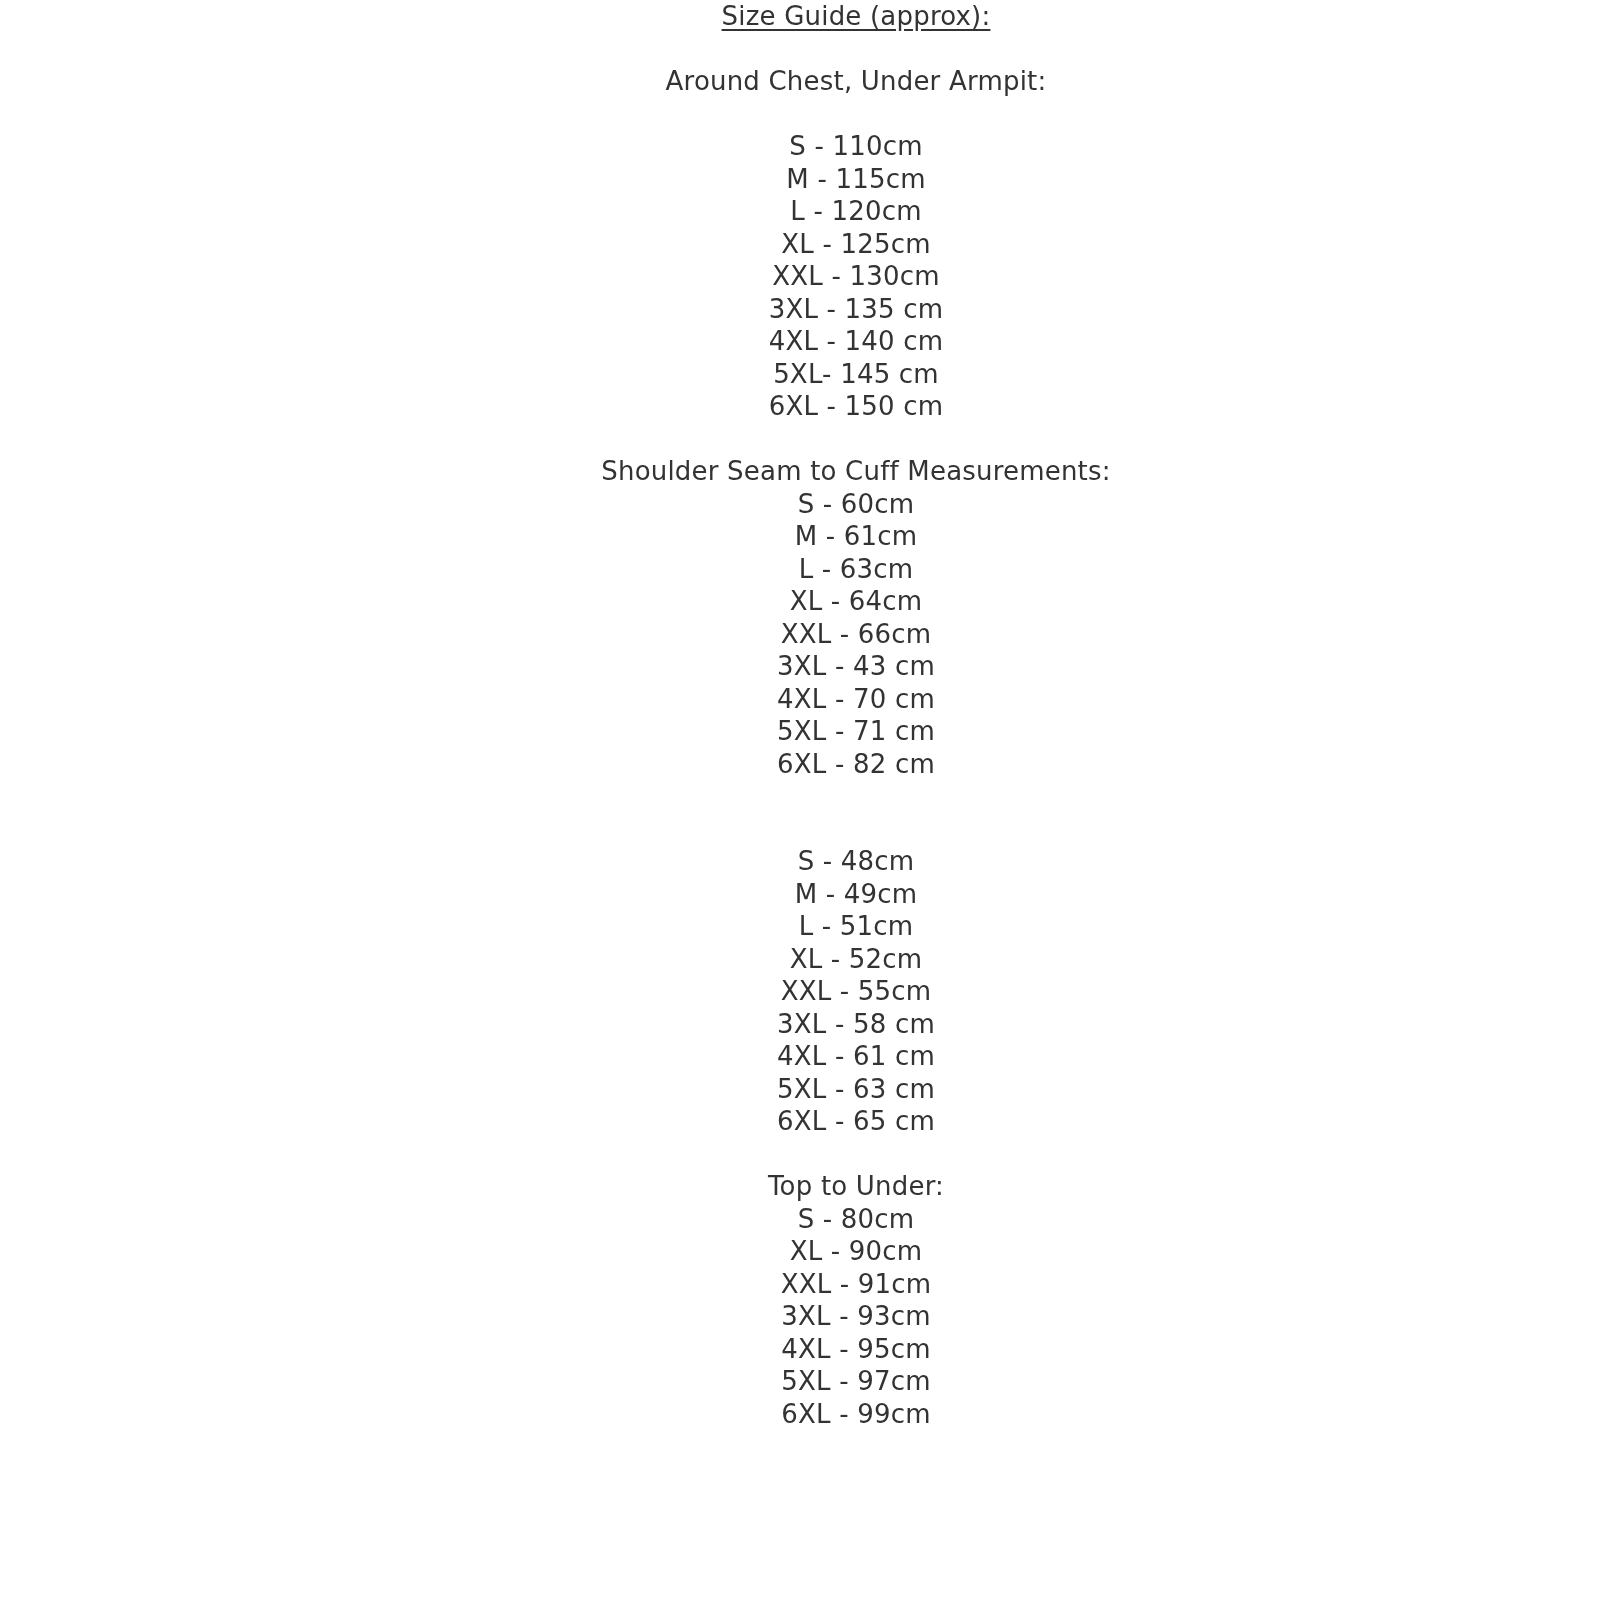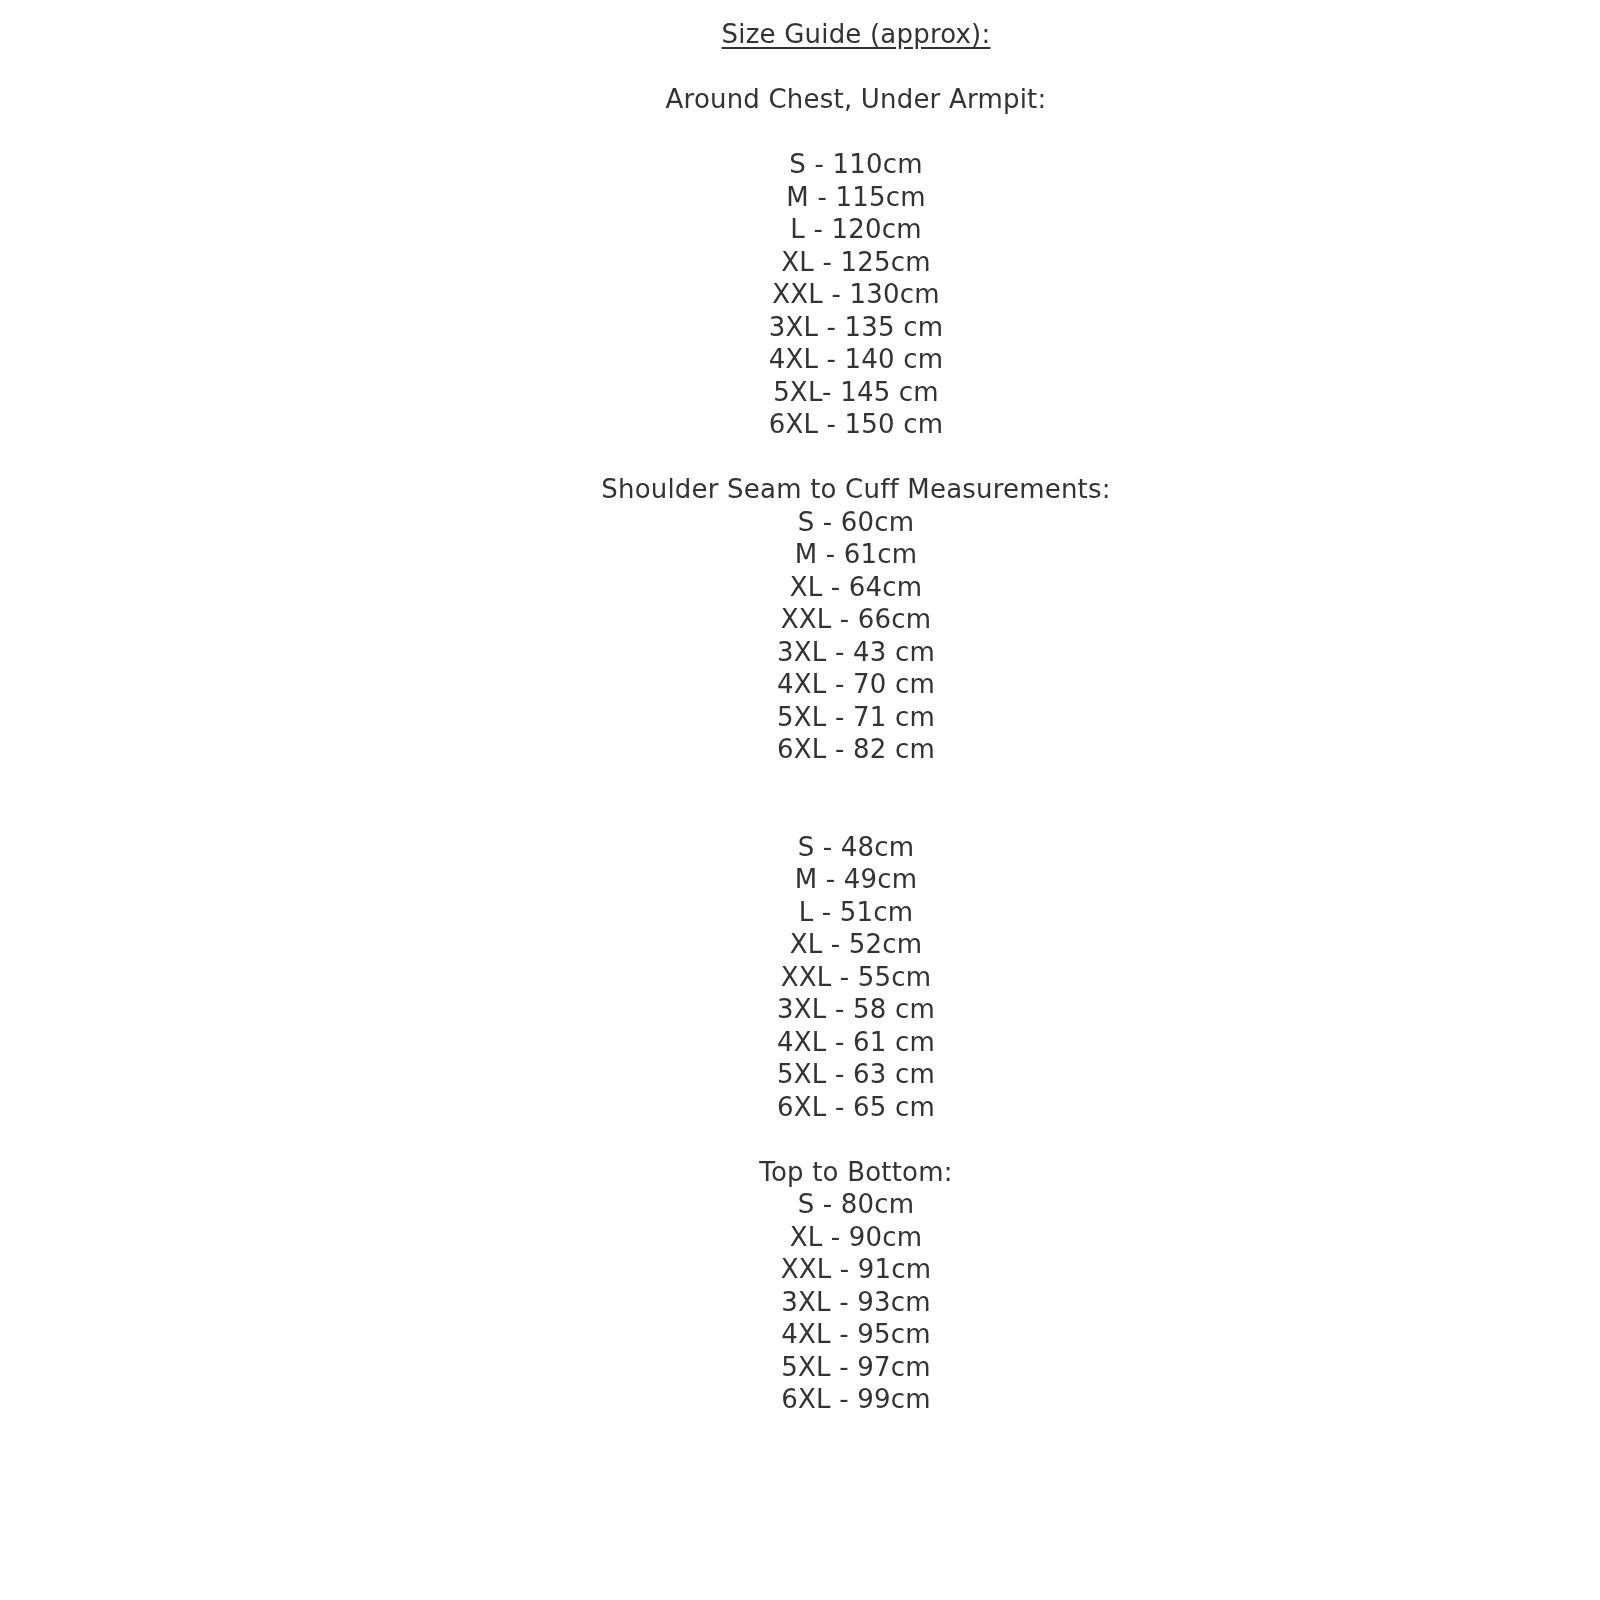--- a/index.html
+++ b/index.html
@@ -8,21 +8,20 @@
     background: #ffffff;
   }
   body {
     width: 1600px;
     height: 1600px;
     overflow: hidden;
     font-family: "DejaVu Sans", "Liberation Sans", sans-serif;
     color: #333333;
   }
   .doc {
-    padding-top: 18px;
     margin-left: 112px;          
     text-align: center;
     font-size: 26px;
     line-height: 32.5px;
     letter-spacing: 0.2px;
   }
   .line {
     min-height: 32.5px;
     white-space: pre;
   }
@@ -49,39 +48,40 @@
       <div class="line">XL - 125cm</div>
       <div class="line">XXL - 130cm</div>
       <div class="line">3XL - 135 cm</div>
       <div class="line">4XL - 140 cm</div>
       <div class="line">5XL- 145 cm</div>
       <div class="line">6XL - 150 cm</div>
       <div class="spacer"></div>
       <div class="line">Shoulder Seam to Cuff Measurements:</div>
       <div class="line">S - 60cm</div>
       <div class="line">M - 61cm</div>
+      <div class="line">L - 63cm</div>
       <div class="line">XL - 64cm</div>
       <div class="line">XXL - 66cm</div>
       <div class="line">3XL - 43 cm</div>
       <div class="line">4XL - 70 cm</div>
       <div class="line">5XL - 71 cm</div>
       <div class="line">6XL - 82 cm</div>
       <div class="spacer"></div>
       <div class="spacer"></div>
       <div class="line">S - 48cm</div>
       <div class="line">M - 49cm</div>
       <div class="line">L - 51cm</div>
       <div class="line">XL - 52cm</div>
       <div class="line">XXL - 55cm</div>
       <div class="line">3XL - 58 cm</div>
       <div class="line">4XL - 61 cm</div>
       <div class="line">5XL - 63 cm</div>
       <div class="line">6XL - 65 cm</div>
       <div class="spacer"></div>
-      <div class="line">Top to Bottom:</div>
+      <div class="line">Top to Under:</div>
       <div class="line">S - 80cm</div>
       <div class="line">XL - 90cm</div>
       <div class="line">XXL - 91cm</div>
       <div class="line">3XL - 93cm</div>
       <div class="line">4XL - 95cm</div>
       <div class="line">5XL - 97cm</div>
       <div class="line">6XL - 99cm</div>
     </div>
 </div>
 

